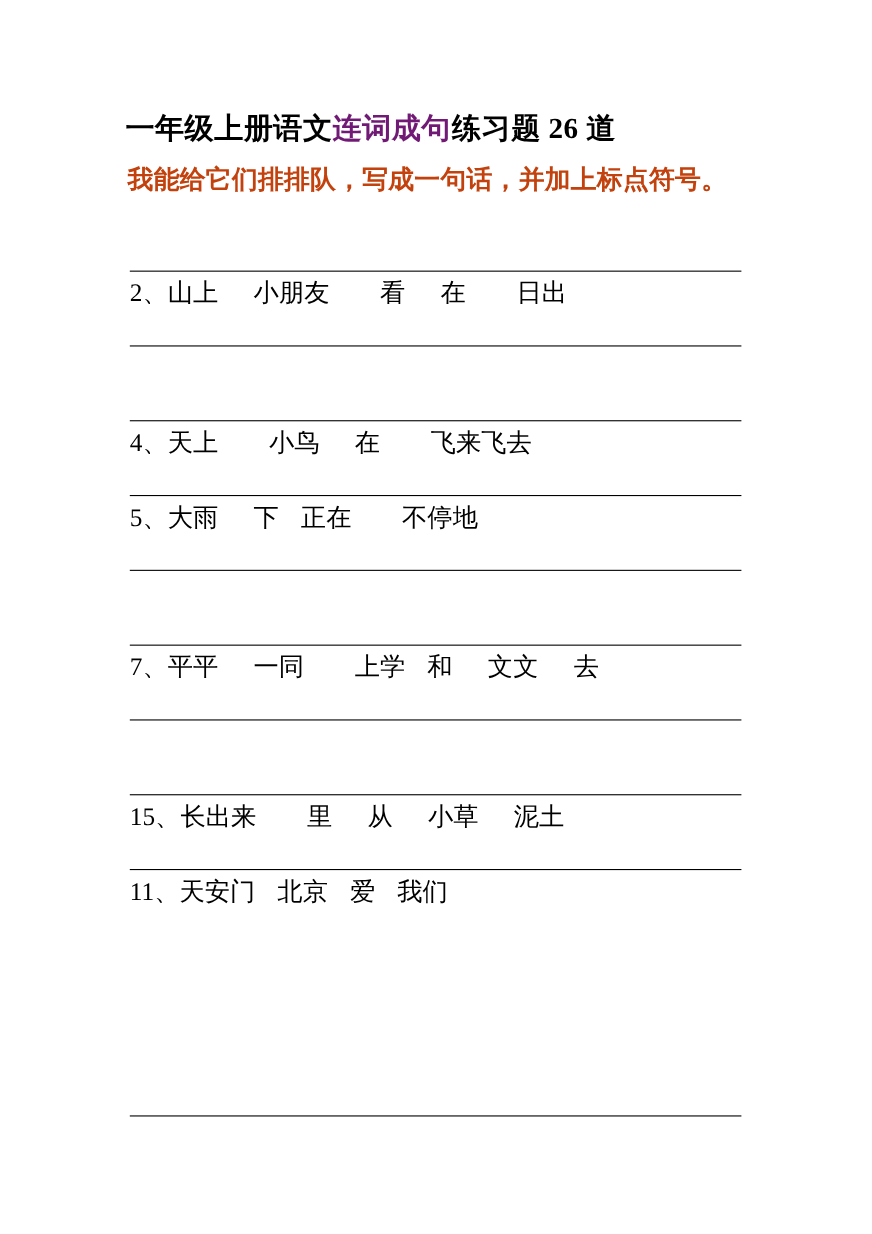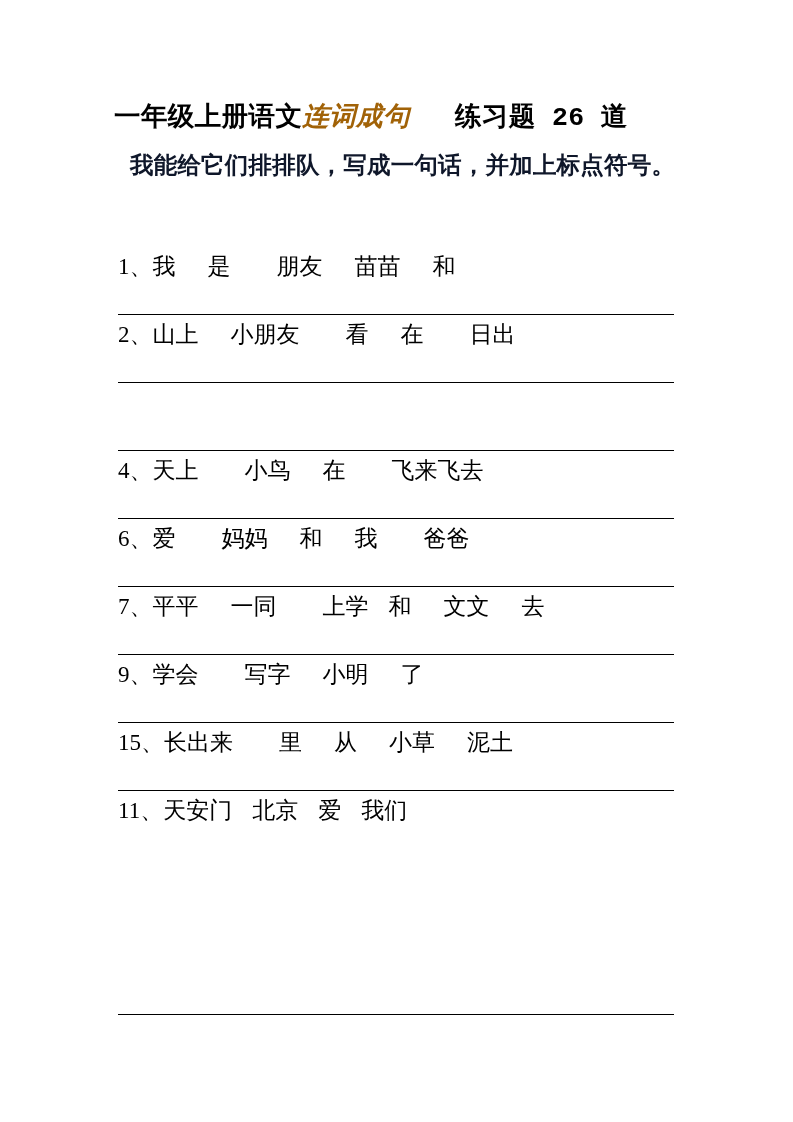--- a/index.html
+++ b/index.html
@@ -35,41 +35,39 @@
   .doc-title {
     font-family: "Liberation Sans", "DejaVu Sans", sans-serif;
     font-weight: bold;
     font-size: 26.5px;
     line-height: 40px;
     letter-spacing: 0.4px;
     white-space: nowrap;
     margin: 0;
   }
   .doc-title .seg-red {
-    color: #a16207;
-    font-style: italic;
+    color: #701a75;
   }
   .doc-title .seg-black {
     color: #000000;
     font-family: Liberation Serif, serif;
   }
   .doc-title .num-seg {
-    font-family: Liberation Mono, monospace;
+    font-family: Liberation Serif, serif;
     padding: 0 1px;
-    margin-left: 44px;
   }
 
   .doc-subtitle {
     font-family: "Liberation Sans", "DejaVu Sans", sans-serif;
     font-weight: bold;
     font-size: 23.5px;
     line-height: 42px;
     letter-spacing: 0.2px;
-    color: #0f172a;
-    margin: 6px 0 0 16px;
+    color: #c2410c;
+    margin: 6px 0 0 2px;
     width: 566px;
     text-align: justify;
     text-justify: inter-character;
   }
 
   
   .exercise-list {
     position: absolute;
     left: 118px;
     top: 246px;
@@ -140,45 +138,44 @@
 <div class="page">
 
   <div class="heading-block">
     <h1 class="doc-title">
       <span class="seg-black">一年级上册语文</span><span class="seg-red">连词成句</span><span class="seg-black num-seg">练习题 26 道</span>
     </h1>
     <p class="doc-subtitle">我能给它们排排队，写成一句话，并加上标点符号。</p>
   </div>
 
   <div class="exercise-list" id="exercise-list">
-      <div class="exercise-row first">
-        <div class="item-line"><span class="item-num">1、</span><span class="item-words"><span class="word">我</span><span class="gap-m">&nbsp;</span><span class="word">是</span><span class="gap-l">&nbsp;</span><span class="word">朋友</span><span class="gap-m">&nbsp;</span><span class="word">苗苗</span><span class="gap-m">&nbsp;</span><span class="word">和</span></span></div>
-      </div>
       <div class="exercise-row">
         <div class="rule"></div>
         <div class="item-line"><span class="item-num">2、</span><span class="item-words"><span class="word">山上</span><span class="gap-m">&nbsp;</span><span class="word">小朋友</span><span class="gap-l">&nbsp;</span><span class="word">看</span><span class="gap-m">&nbsp;</span><span class="word">在</span><span class="gap-l">&nbsp;</span><span class="word">日出</span></span></div>
       </div>
       <div class="exercise-row">
         <div class="rule"></div>
       </div>
       <div class="exercise-row">
         <div class="rule"></div>
         <div class="item-line"><span class="item-num">4、</span><span class="item-words"><span class="word">天上</span><span class="gap-l">&nbsp;</span><span class="word">小鸟</span><span class="gap-m">&nbsp;</span><span class="word">在</span><span class="gap-l">&nbsp;</span><span class="word">飞来飞去</span></span></div>
       </div>
       <div class="exercise-row">
         <div class="rule"></div>
-        <div class="item-line"><span class="item-num">6、</span><span class="item-words"><span class="word">爱</span><span class="gap-l">&nbsp;</span><span class="word">妈妈</span><span class="gap-m">&nbsp;</span><span class="word">和</span><span class="gap-m">&nbsp;</span><span class="word">我</span><span class="gap-l">&nbsp;</span><span class="word">爸爸</span></span></div>
+        <div class="item-line"><span class="item-num">5、</span><span class="item-words"><span class="word">大雨</span><span class="gap-m">&nbsp;</span><span class="word">下</span><span class="gap-s">&nbsp;</span><span class="word">正在</span><span class="gap-l">&nbsp;</span><span class="word">不停地</span></span></div>
+      </div>
+      <div class="exercise-row">
+        <div class="rule"></div>
       </div>
       <div class="exercise-row">
         <div class="rule"></div>
         <div class="item-line"><span class="item-num">7、</span><span class="item-words"><span class="word">平平</span><span class="gap-m">&nbsp;</span><span class="word">一同</span><span class="gap-l">&nbsp;</span><span class="word">上学</span><span class="gap-s">&nbsp;</span><span class="word">和</span><span class="gap-m">&nbsp;</span><span class="word">文文</span><span class="gap-m">&nbsp;</span><span class="word">去</span></span></div>
       </div>
       <div class="exercise-row">
         <div class="rule"></div>
-        <div class="item-line"><span class="item-num">9、</span><span class="item-words"><span class="word">学会</span><span class="gap-l">&nbsp;</span><span class="word">写字</span><span class="gap-m">&nbsp;</span><span class="word">小明</span><span class="gap-m">&nbsp;</span><span class="word">了</span></span></div>
       </div>
       <div class="exercise-row">
         <div class="rule"></div>
         <div class="item-line"><span class="item-num">15、</span><span class="item-words"><span class="word">长出来</span><span class="gap-l">&nbsp;</span><span class="word">里</span><span class="gap-m">&nbsp;</span><span class="word">从</span><span class="gap-m">&nbsp;</span><span class="word">小草</span><span class="gap-m">&nbsp;</span><span class="word">泥土</span></span></div>
       </div>
       <div class="exercise-row">
         <div class="rule"></div>
         <div class="item-line"><span class="item-num">11、</span><span class="item-words"><span class="word">天安门</span><span class="gap-s">&nbsp;</span><span class="word">北京</span><span class="gap-s">&nbsp;</span><span class="word">爱</span><span class="gap-s">&nbsp;</span><span class="word">我们</span></span></div>
       </div>
     </div>

